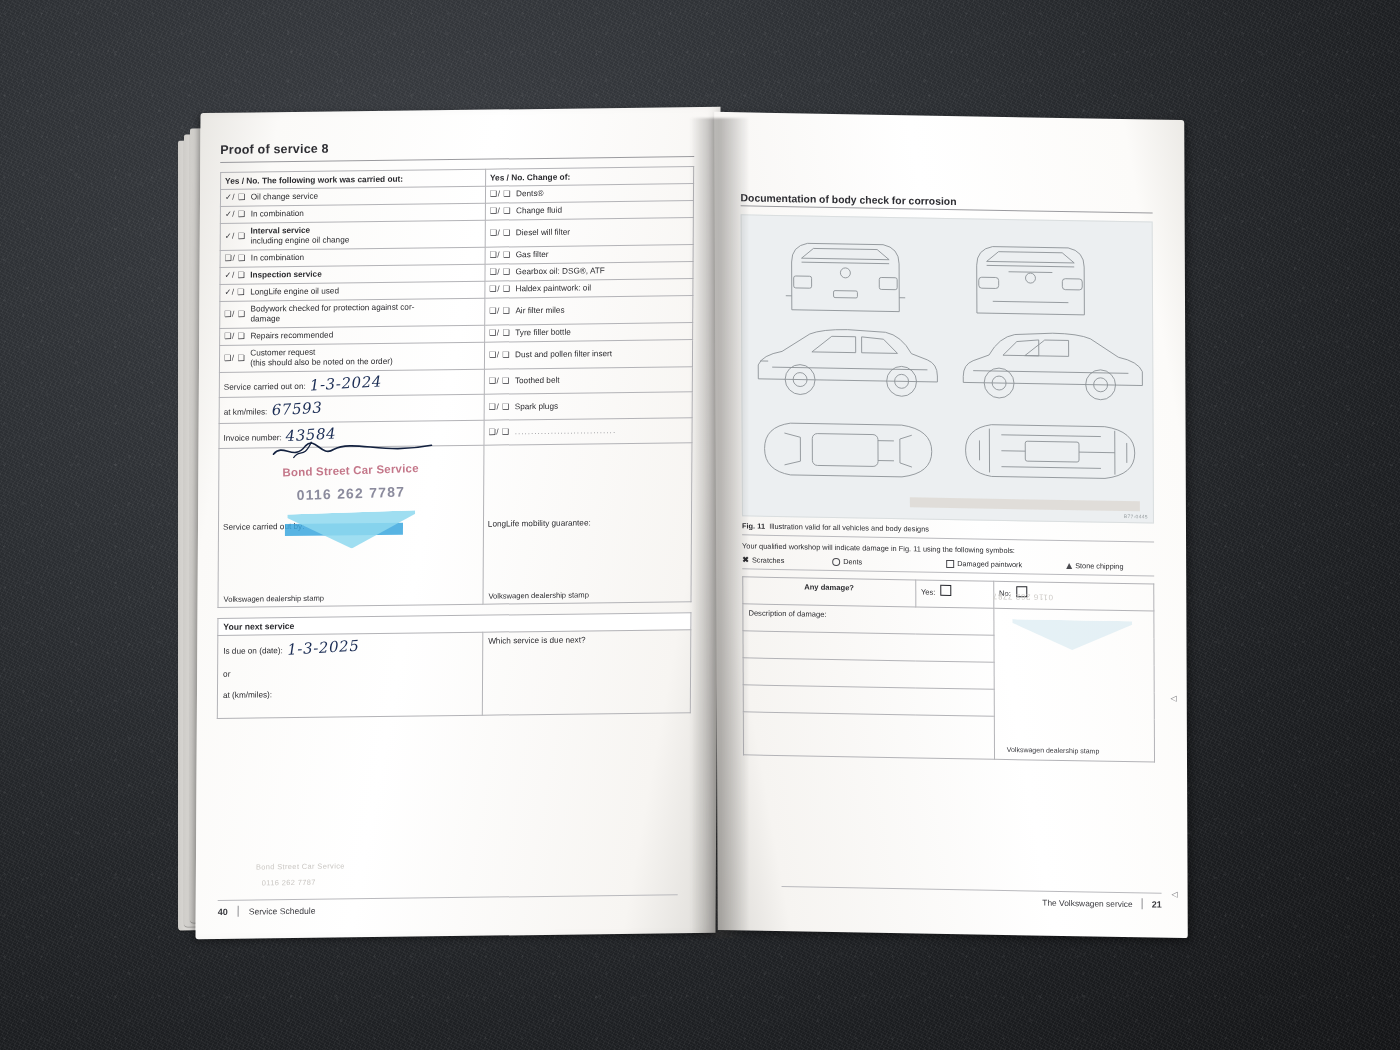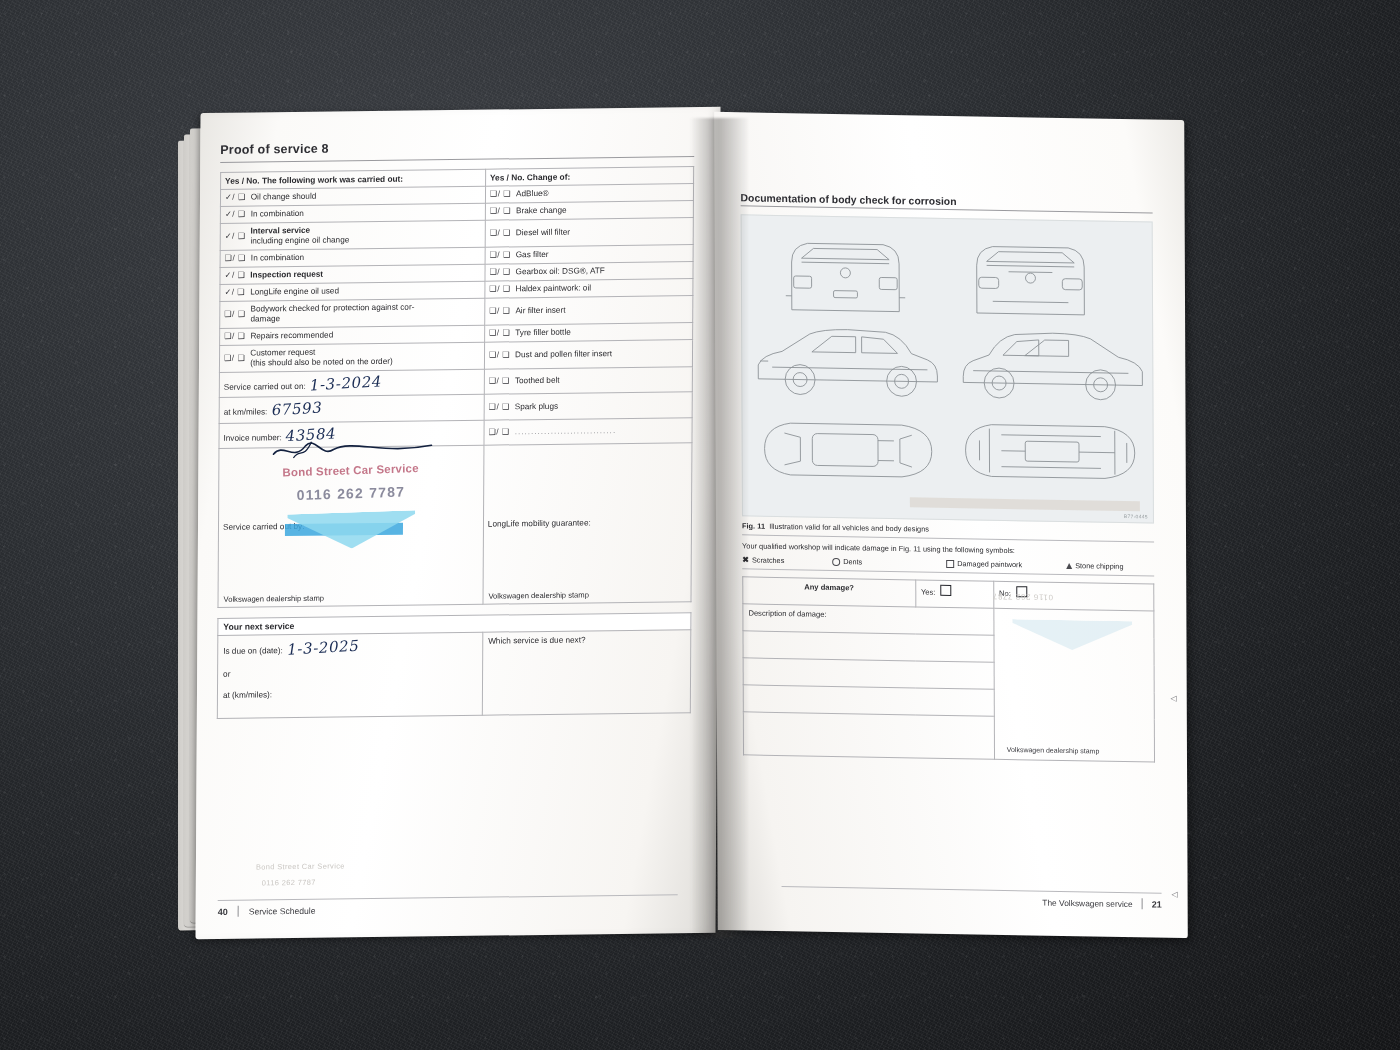--- a/index.html
+++ b/index.html
@@ -327,42 +327,42 @@
           <tbody>
               <tr>
             <th>Yes / No. The following work was carried out:</th>
             <th>Yes / No. Change of:</th>
           </tr>
 
           <tr>
             <td>
               <div class="cell-flex">
                 <span class="ck">✓/ ❏</span>
-                <span>Oil change should</span>
-              </div>
-            </td>
-            <td>
-              <div class="cell-flex">
-                <span class="ck">❏/ ❏</span>
-                <span>AdBlue®</span>
+                <span>Oil change service</span>
+              </div>
+            </td>
+            <td>
+              <div class="cell-flex">
+                <span class="ck">❏/ ❏</span>
+                <span>Dents®</span>
               </div>
             </td>
           </tr>
 
           <tr>
             <td>
               <div class="cell-flex">
                 <span class="ck">✓/ ❏</span>
                 <span>In combination</span>
               </div>
             </td>
             <td>
               <div class="cell-flex">
                 <span class="ck">❏/ ❏</span>
-                <span>Brake change</span>
+                <span>Change fluid</span>
               </div>
             </td>
           </tr>
 
           <tr>
             <td>
               <div class="cell-flex">
                 <span class="ck">✓/ ❏</span>
                 <span>
                   <span class="bold">Interval service</span><br>
@@ -390,21 +390,21 @@
                 <span class="ck">❏/ ❏</span>
                 <span>Gas filter</span>
               </div>
             </td>
           </tr>
 
           <tr>
             <td>
               <div class="cell-flex">
                 <span class="ck">✓/ ❏</span>
-                <span class="bold">Inspection request</span>
+                <span class="bold">Inspection service</span>
               </div>
             </td>
             <td>
               <div class="cell-flex">
                 <span class="ck">❏/ ❏</span>
                 <span>Gearbox oil: DSG®, ATF</span>
               </div>
             </td>
           </tr>
 
@@ -429,21 +429,21 @@
                 <span class="ck">❏/ ❏</span>
                 <span>
                   <span>Bodywork checked for protection against cor-</span><br>
                   <span>damage</span>
                 </span>
               </div>
             </td>
             <td>
               <div class="cell-flex">
                 <span class="ck">❏/ ❏</span>
-                <span>Air filter insert</span>
+                <span>Air filter miles</span>
               </div>
             </td>
           </tr>
 
           <tr>
             <td>
               <div class="cell-flex">
                 <span class="ck">❏/ ❏</span>
                 <span>Repairs recommended</span>
               </div>

